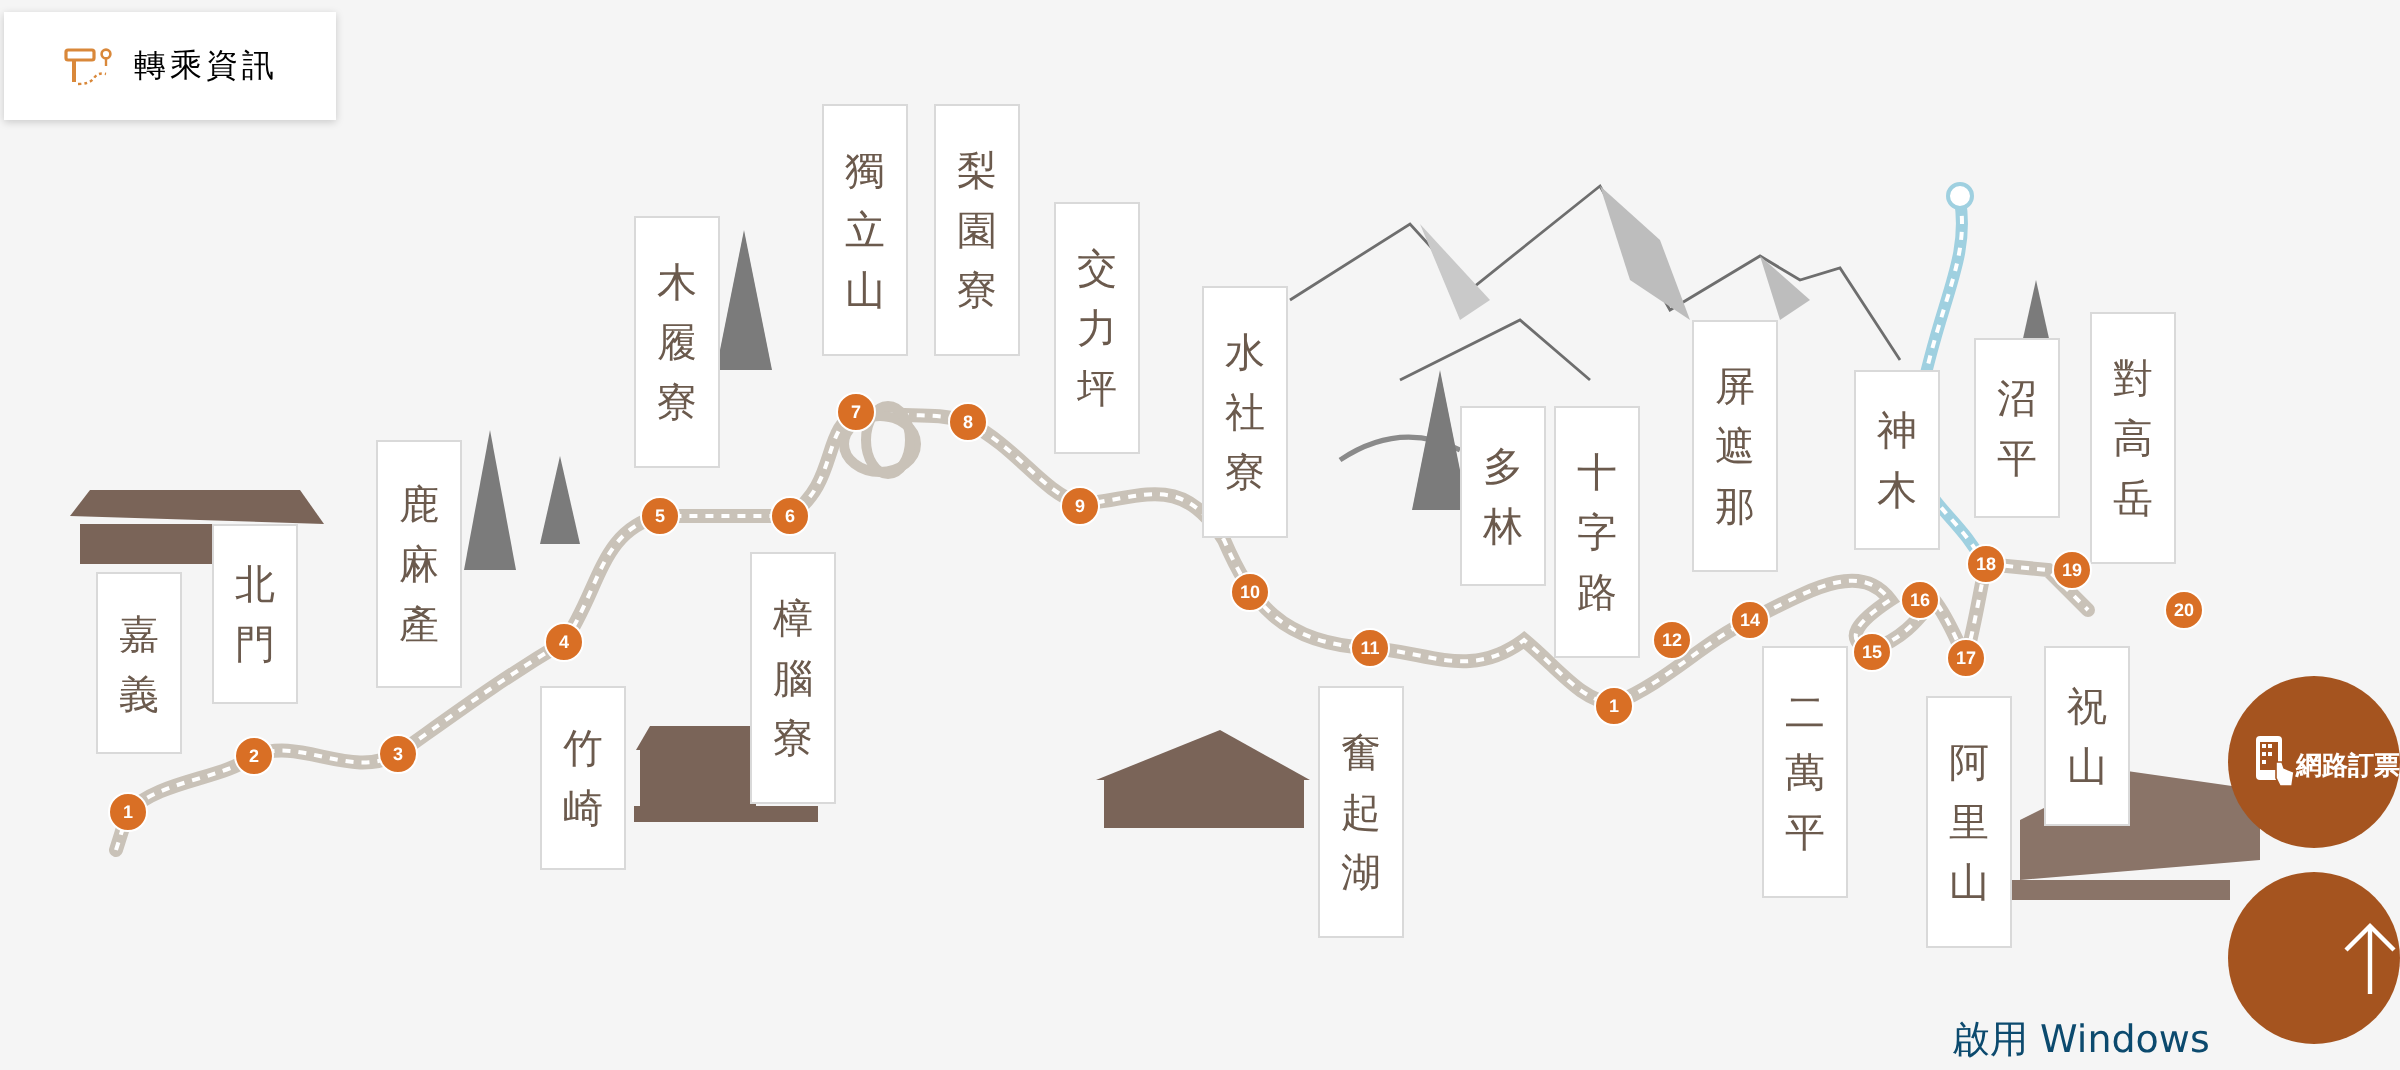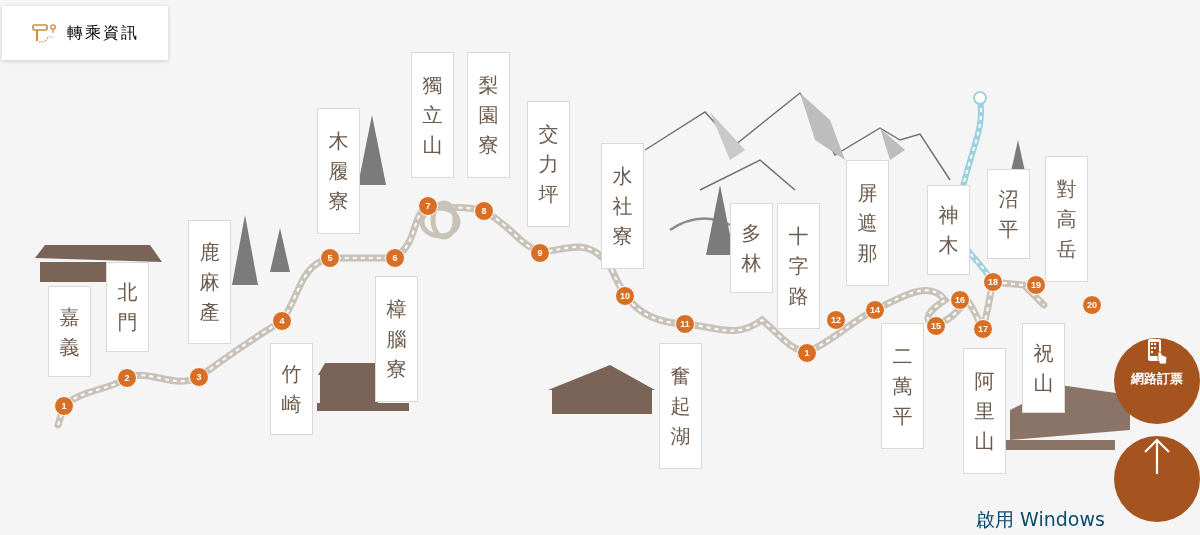--- a/index.html
+++ b/index.html
@@ -3,21 +3,21 @@
 <meta charset="utf-8">
 <style>
   html,body{margin:0;padding:0;}
   body{width:1200px;height:535px;background:#f5f5f5;position:relative;overflow:hidden;font-family:"DejaVu Serif","Liberation Serif",serif;}
   .transfer-btn{position:absolute;left:2px;top:6px;width:166px;height:54px;background:#fff;box-shadow:0 1px 4px rgba(0,0,0,.18);display:flex;align-items:center;justify-content:center;gap:8px;cursor:pointer;}
   .transfer-btn .lbl{color:#000000;font-family:"DejaVu Sans","Liberation Sans",sans-serif;font-size:16px;letter-spacing:2px;}
   .scene{position:absolute;left:0;top:0;width:1200px;height:535px;}
   .lbox{position:absolute;background:#fff;border:1px solid #d9d9d9;box-sizing:border-box;display:flex;flex-direction:column;align-items:center;justify-content:center;gap:10px;color:#6b5a4d;font-size:20px;cursor:pointer;}
   .lbox span{display:block;line-height:1;}
   .stn{position:absolute;width:18px;height:18px;border-radius:50%;background:#d96f25;color:#fff;font-family:"Liberation Sans","DejaVu Sans",sans-serif;font-size:9px;font-weight:bold;display:flex;align-items:center;justify-content:center;border:1px solid #fff;cursor:pointer;transform:translate(-50%,-50%);}
-  .fab{position:absolute;border-radius:50%;background:#a5541f;color:#fff;display:flex;flex-direction:column;align-items:center;justify-content:flex-start;cursor:pointer;}
+  .fab{position:absolute;border-radius:50%;background:#a5541f;color:#fff;display:flex;flex-direction:row;align-items:center;justify-content:flex-end;cursor:pointer;}
   .fab .t{font-family:"DejaVu Sans","Liberation Sans",sans-serif;font-size:13px;font-weight:bold;margin-top:4px;}
   .watermark{position:absolute;left:976px;top:507px;color:#0c4a6e;font-family:"DejaVu Sans","Liberation Sans",sans-serif;font-size:19px;}
 </style>
 </head>
 <body>
 
 <div class="transfer-btn">
   <svg width="28" height="24" viewBox="0 0 28 24">
     <rect x="2" y="4" width="14" height="5" rx="1" fill="none" stroke="#d9883a" stroke-width="1.6"></rect>
     <line x1="6" y1="9" x2="6" y2="20" stroke="#d9883a" stroke-width="2"></line>

